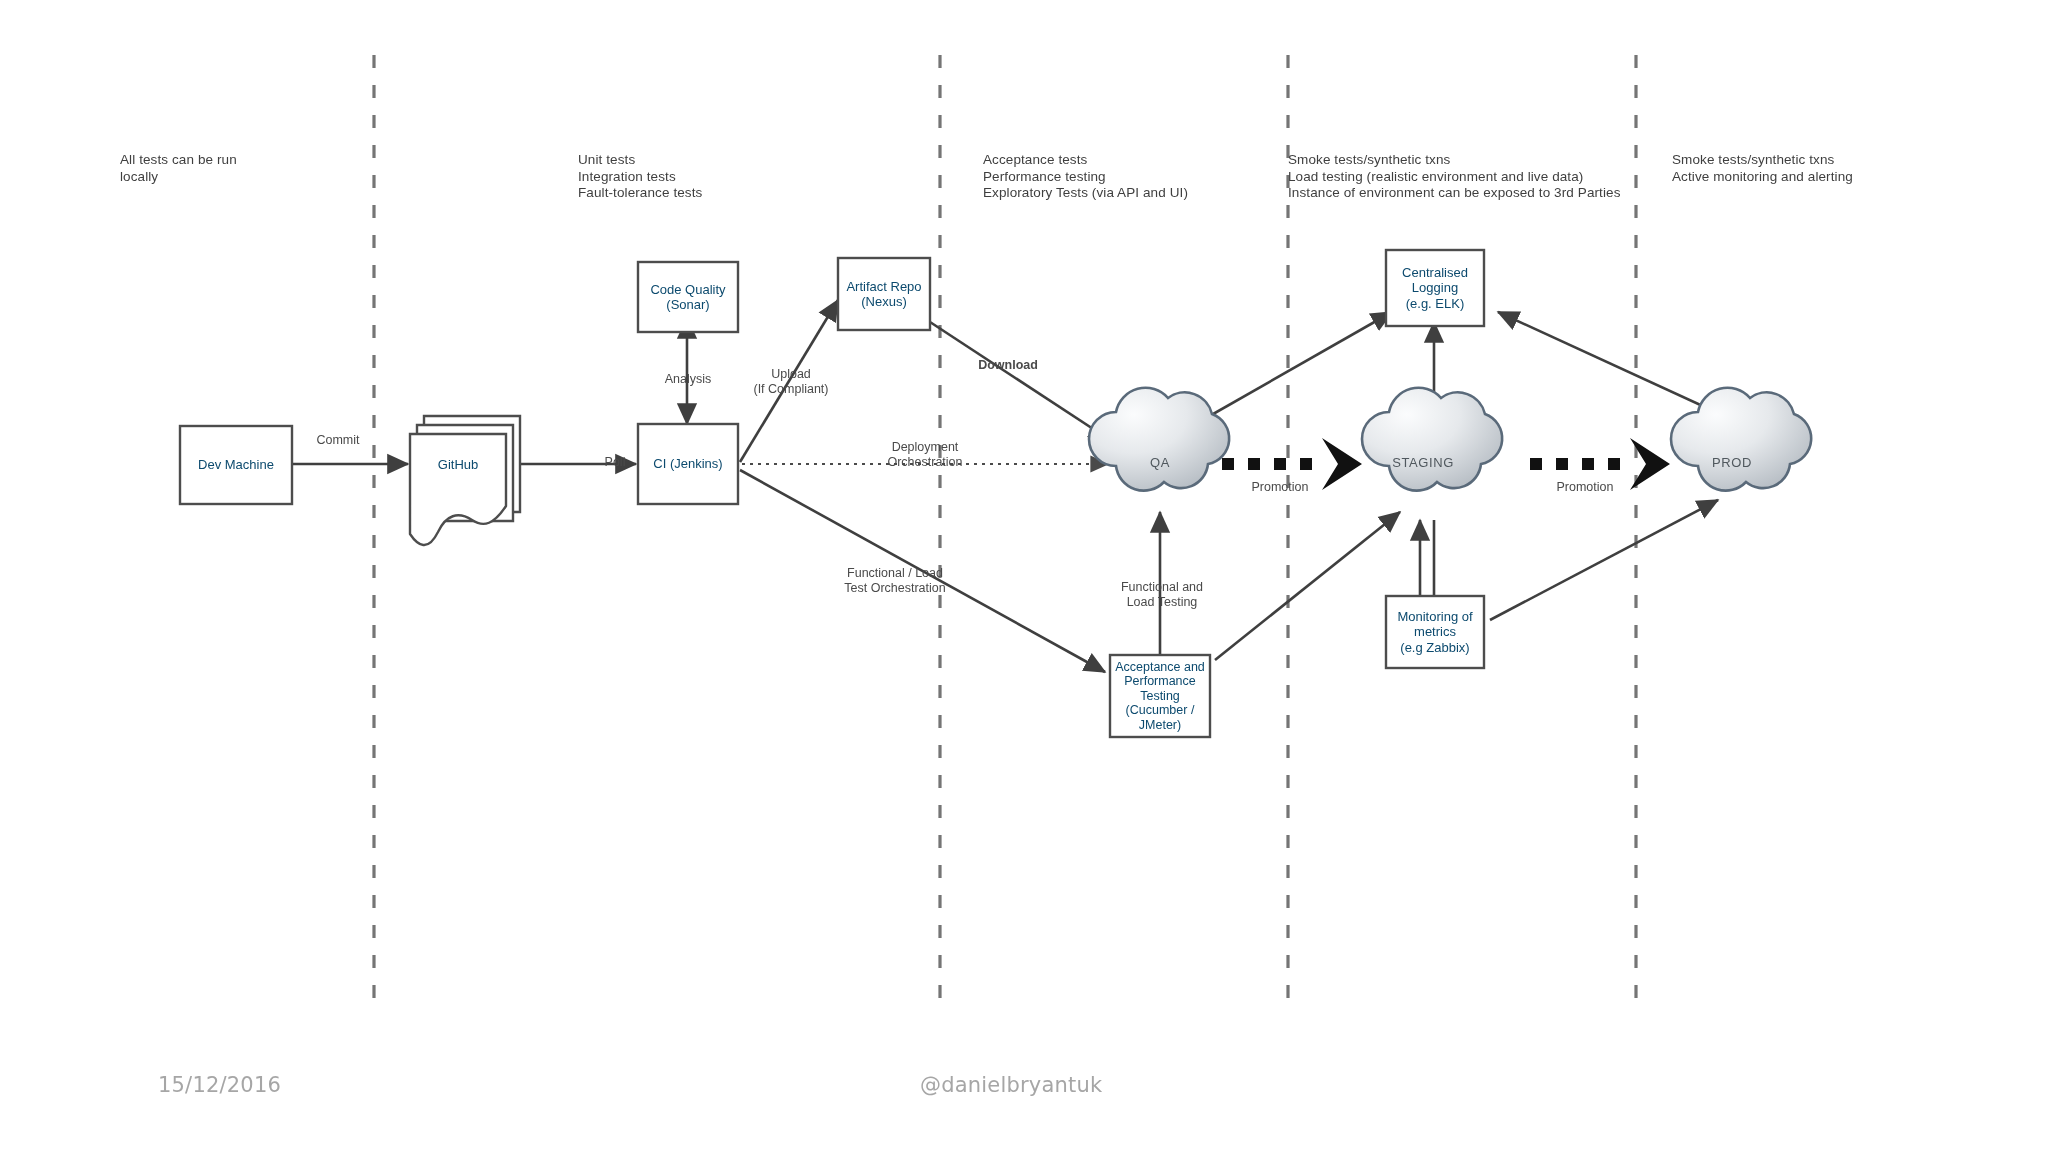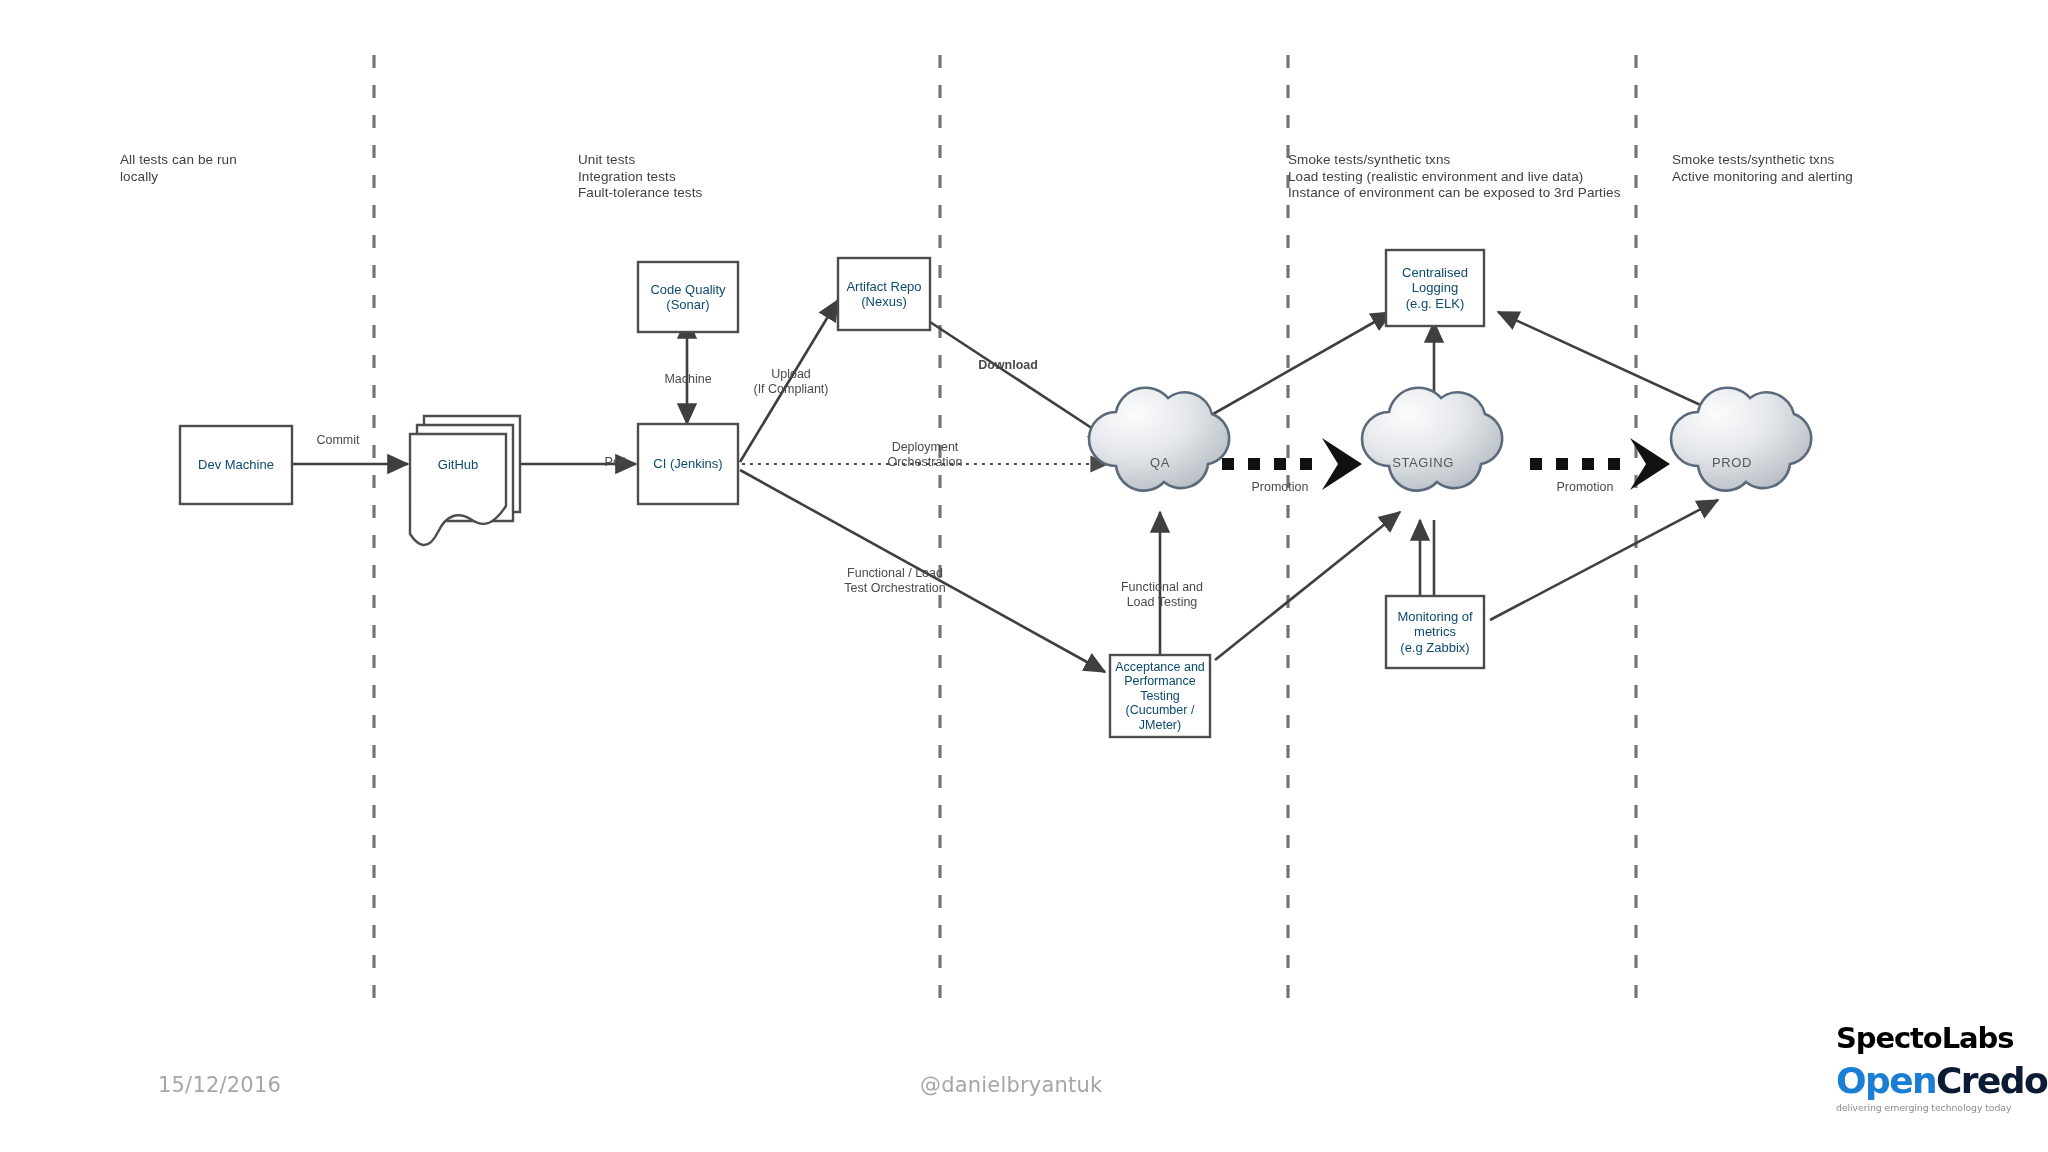--- a/index.html
+++ b/index.html
@@ -243,20 +243,23 @@
     </g>
   </svg>
 
   <div class="lane-note" style="left:120px; top:152px; width:180px;">All tests can be run
 locally</div>
 
   <div class="lane-note" style="left:578px; top:152px; width:188px;">Unit tests
 Integration tests
 Fault-tolerance tests</div>
 
+  <div class="lane-note" style="left:983px; top:152px; width:270px;">Acceptance tests
+Performance testing
+Exploratory Tests (via API and UI)</div>
 
   <div class="lane-note" style="left:1288px; top:152px; width:372px;">Smoke tests/synthetic txns
 Load testing (realistic environment and live data)
 Instance of environment can be exposed to 3rd Parties</div>
 
   <div class="lane-note" style="left:1672px; top:152px; width:284px;">Smoke tests/synthetic txns
 Active monitoring and alerting</div>
 
   <div class="node-label" style="left:180px; top:426px; width:112px; height:78px;">Dev Machine</div>
 
@@ -287,21 +290,21 @@
   <div class="cloud-label" style="left:1100px; top:455px; width:120px;">QA</div>
 
   <div class="cloud-label" style="left:1363px; top:455px; width:120px;">STAGING</div>
 
   <div class="cloud-label" style="left:1672px; top:455px; width:120px;">PROD</div>
 
   <div class="edge-label" style="left:288px; top:433px; width:100px;">Commit</div>
 
   <div class="edge-label" style="left:522px; top:455px; width:90px;padding-left:48px;">Poll</div>
 
-  <div class="edge-label" style="left:643px; top:372px; width:90px;">Machine</div>
+  <div class="edge-label" style="left:643px; top:372px; width:90px;">Analysis</div>
 
   <div class="edge-label" style="left:733px; top:367px; width:116px;">Upload
 (If Compliant)</div>
 
   <div class="edge-label" style="left:958px; top:358px; width:100px;font-weight:bold;">Download</div>
 
   <div class="edge-label" style="left:850px; top:440px; width:150px;">Deployment
 Orchestration</div>
 
   <div class="edge-label" style="left:805px; top:566px; width:180px;">Functional / Load
@@ -310,19 +313,14 @@
   <div class="edge-label" style="left:1100px; top:580px; width:124px;">Functional and
 Load Testing</div>
 
   <div class="edge-label" style="left:1225px; top:480px; width:110px;">Promotion</div>
 
   <div class="edge-label" style="left:1530px; top:480px; width:110px;">Promotion</div>
 
   <div class="footer-text" id="footer-date">15/12/2016</div>
   <div class="footer-text" id="footer-handle">@danielbryantuk</div>
 
-  <div id="logo-block">
-    <div id="logo-spectolabs">SpectoLabs</div>
-    <div id="logo-opencredo"><span class="blue">Open</span><span>Credo</span></div>
-    <div id="logo-tagline">delivering emerging technology today</div>
-  </div>
 
 </div>
 
 </body></html>

